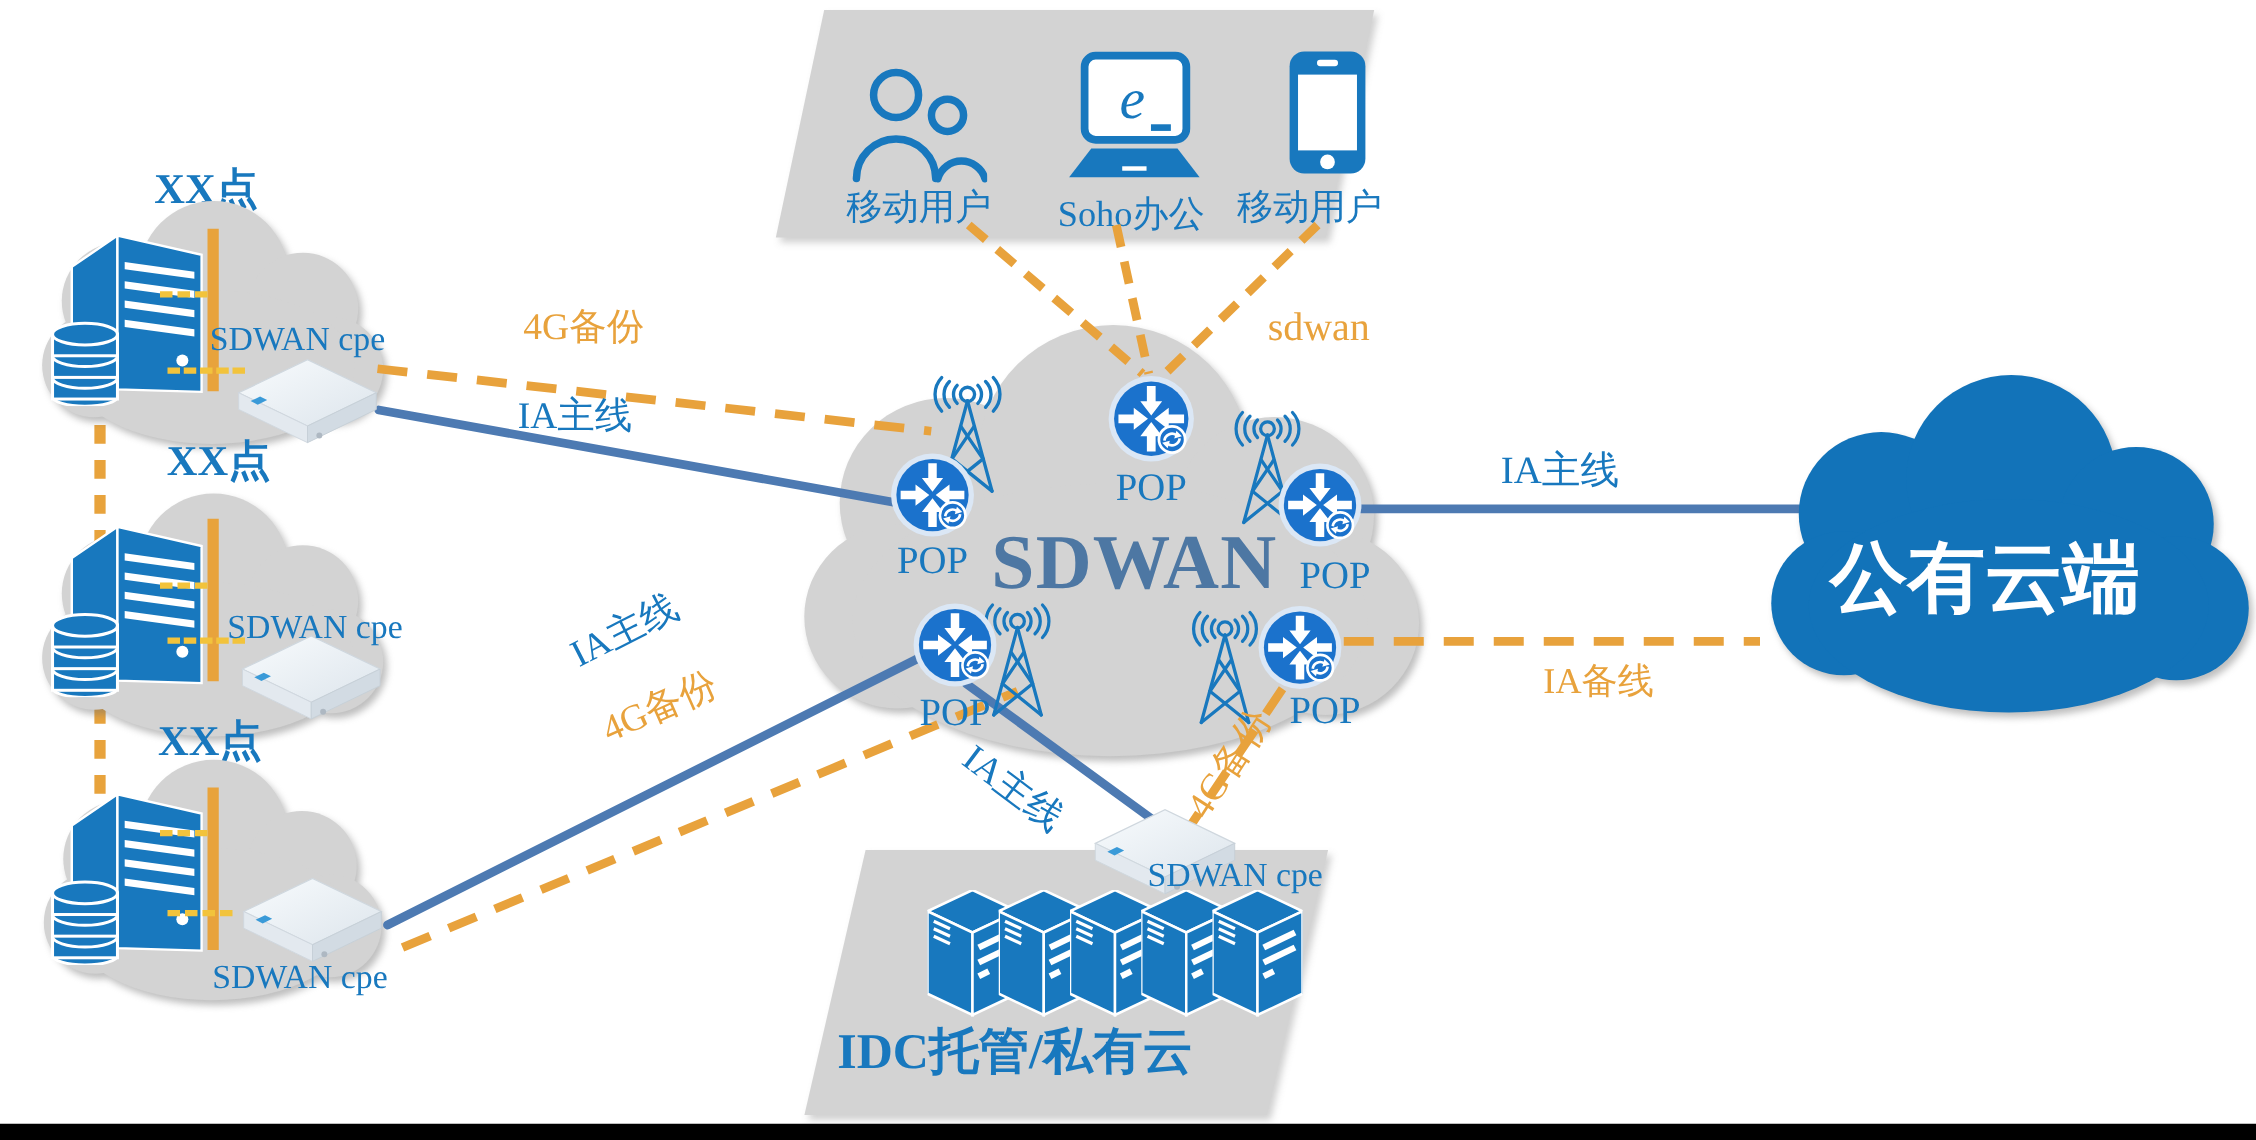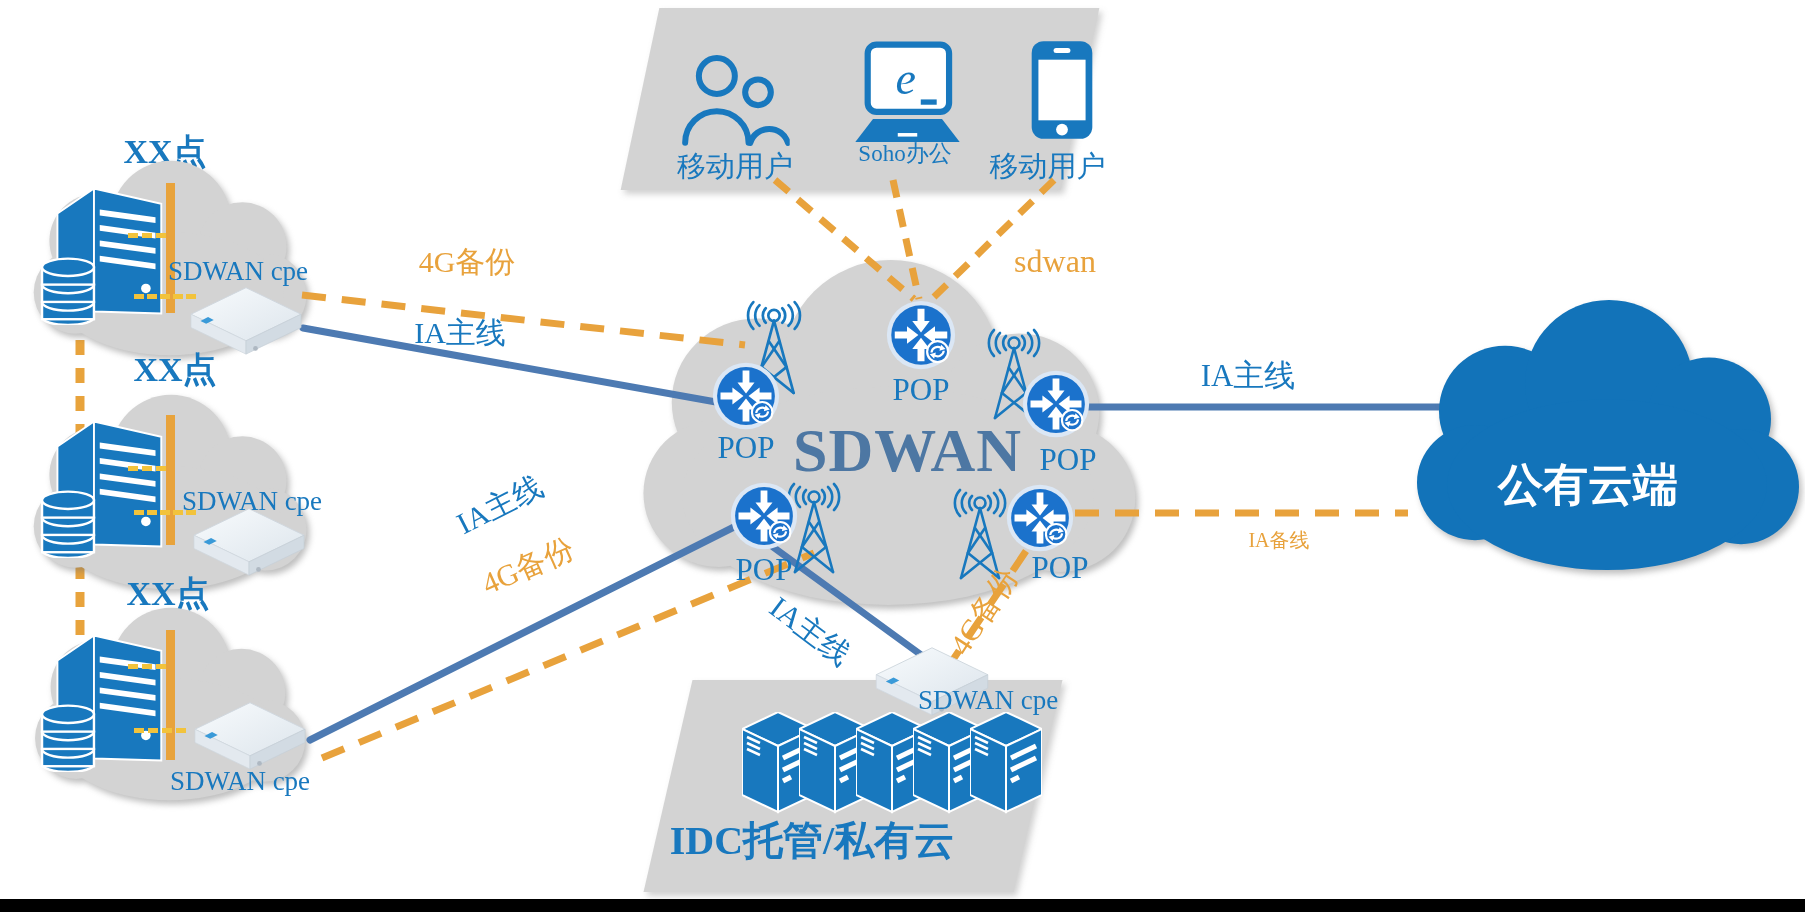--- a/index.html
+++ b/index.html
@@ -153,21 +153,21 @@
     <rect x="80" y="66" width="18" height="6" fill="#1878be"></rect>
     <polygon points="6,114 124,114 104,88 26,88" fill="#1878be"></polygon>
     <rect x="54" y="104" width="22" height="4" fill="#fff"></rect>
   </svg>
 
   <svg class="abs" style="left:1030px;top:38px" width="64" height="104" viewBox="0 0 76 120">
       <use href="#sym-phone"></use>
     </svg>
 
   <div class="lbl" style="left:660px;top:150px;width:150px;font-size:29px">移动用户</div>
-  <div class="lbl" style="left:830px;top:141px;width:150px;font-size:23px">Soho办公</div>
+  <div class="lbl" style="left:830px;top:156px;width:150px;font-size:29px">Soho办公</div>
   <div class="lbl" style="left:975px;top:150px;width:145px;font-size:29px">移动用户</div>
 
   <div class="lbl" style="left:100px;top:132px;width:130px;font-size:34px;font-weight:600">XX点</div>
   <svg class="abs shadow cloudgray" style="left:22px;top:158px" width="292" height="200" viewBox="0 0 200 140">
       <use href="#sym-cloud"></use>
     </svg>
   <svg class="abs" style="left:38px;top:175px" width="135" height="150" viewBox="0 0 140 156">
       <use href="#sym-server"></use>
     </svg>
   <div class="vbar" style="left:166px;top:183px;height:130px"></div>
@@ -274,26 +274,26 @@
   <div class="lbl orange" style="left:402px;top:245px;width:130px;font-size:30px">4G备份</div>
   <div class="lbl" style="left:395px;top:316px;width:130px;font-size:30px">IA主线</div>
 
   <div class="lbl" style="left:430px;top:488px;width:140px;font-size:30px;transform:rotate(-27deg)">IA主线</div>
   <div class="lbl orange" style="left:458px;top:549px;width:140px;font-size:30px;transform:rotate(-24deg)">4G备份</div>
 
   <div class="lbl" style="left:740px;top:614px;width:140px;font-size:30px;transform:rotate(37deg)">IA主线</div>
   <div class="lbl orange" style="left:914px;top:594px;width:140px;font-size:30px;transform:rotate(-57deg)">4G备份</div>
 
   <div class="lbl" style="left:1183px;top:358px;width:130px;font-size:31px">IA主线</div>
-  <div class="lbl orange" style="left:1214px;top:529px;width:130px;font-size:20px">IA备线</div>
+  <div class="lbl orange" style="left:1214px;top:529px;width:130px;font-size:29px">IA备线</div>
 
   <svg class="abs shadow cloudblue" style="left:1405px;top:296px" width="400" height="278" viewBox="0 0 200 140" preserveAspectRatio="none">
       <use href="#sym-cloud"></use>
     </svg>
-  <div class="lbl" style="left:1448px;top:460px;width:280px;font-size:45px;font-weight:700;color:#fff">公有云端</div>
+  <div class="lbl" style="left:1448px;top:428px;width:280px;font-size:62px;font-weight:700;color:#fff">公有云端</div>
 
   <svg class="abs" style="left:182px;top:282px" width="128" height="74" viewBox="0 0 120 78">
       <use href="#sym-cpe"></use>
     </svg>
   <svg class="abs" style="left:186px;top:697px" width="128" height="74" viewBox="0 0 120 78">
       <use href="#sym-cpe"></use>
     </svg>
 
   <div class="para" style="left:668px;top:680px;width:370px;height:212px;transform:skewX(-13deg);"></div>
 

